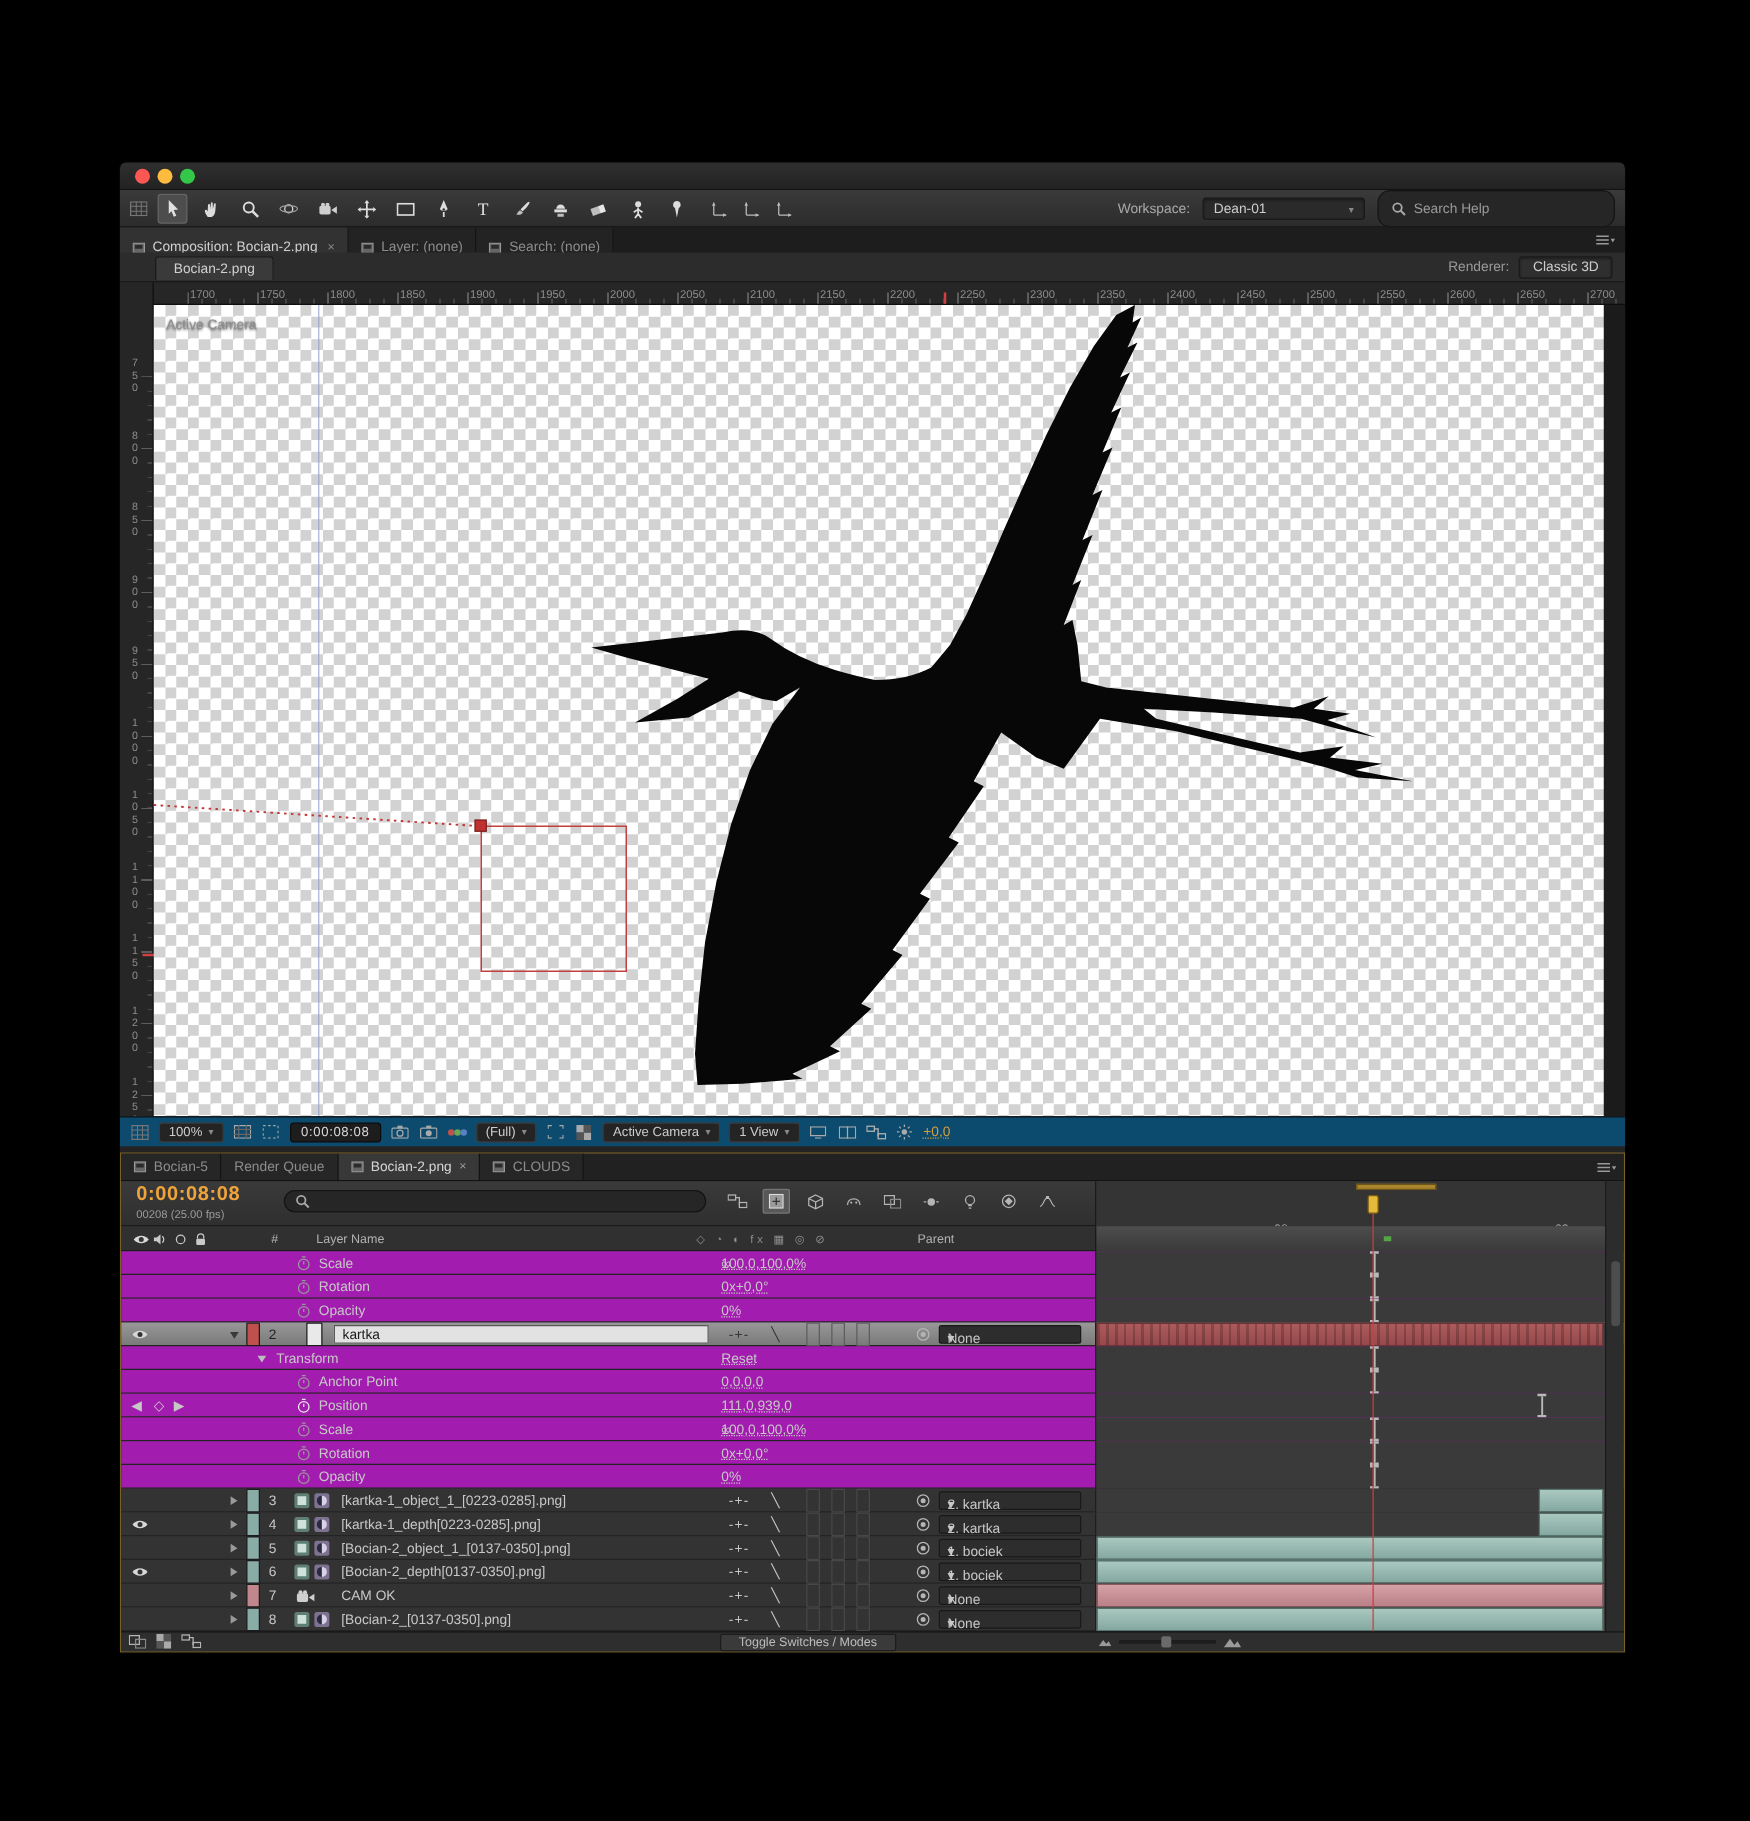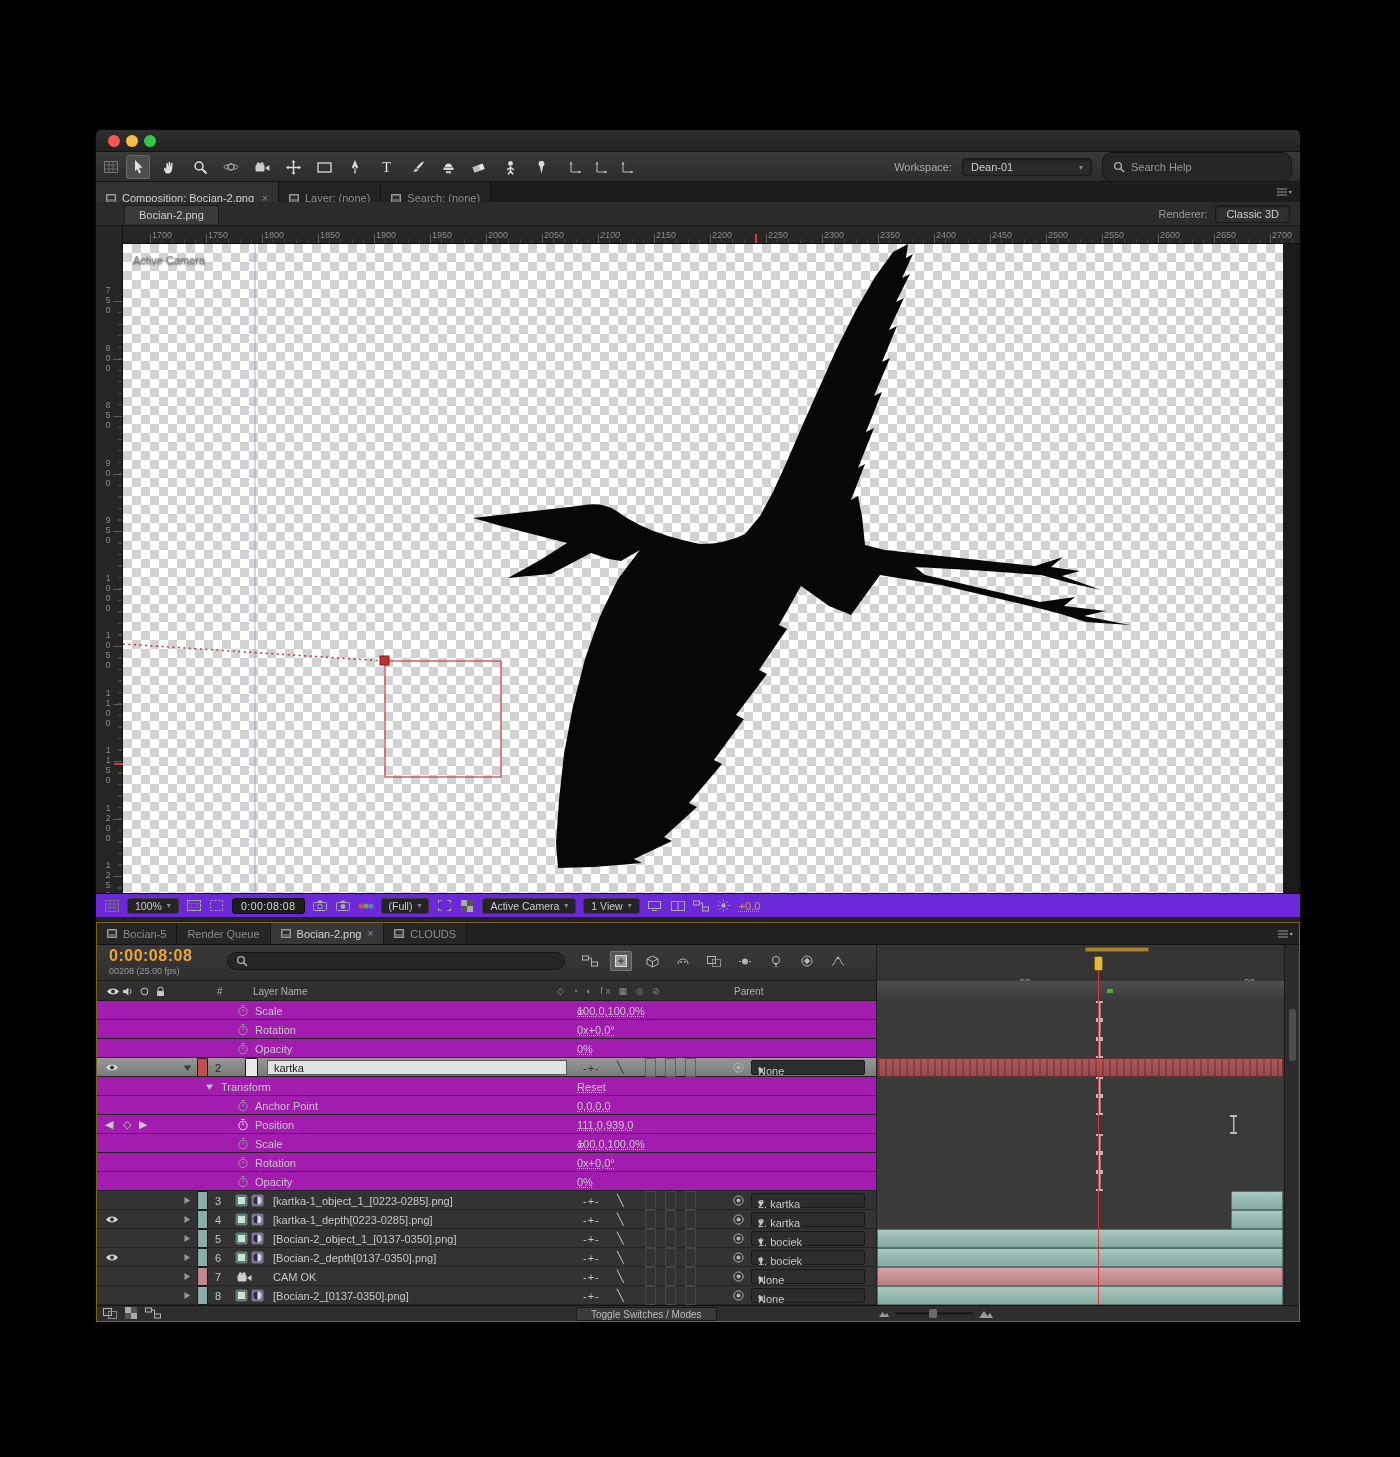--- a/index.html
+++ b/index.html
@@ -54,21 +54,21 @@
     background-size:9px 100%,4px 100%;background-repeat:no-repeat,no-repeat;background-position:right 57px,right 57px}
   .vlab{position:absolute;left:7px;writing-mode:vertical-rl;text-orientation:upright;font-size:8.5px;color:#8d8d8d;letter-spacing:0px;line-height:10px}
   .vr-cti{position:absolute;top:519px;left:18px;width:9px;height:2px;background:#d04040}
 
   .canvas{position:absolute;left:27px;top:0;width:1160px;height:649px;
     background:conic-gradient(#d2d2d2 25%,#ffffff 0 50%,#d2d2d2 0 75%,#ffffff 0);background-size:18px 18px}
   .camlabel{position:absolute;left:10px;top:10px;font-size:11px;color:#8f8f8f;text-shadow:0 1px 2px rgba(0,0,0,.7);z-index:3}
   .canvas svg{position:absolute;left:0;top:0;width:1160px;height:649px}
 
   
-  .cfooter{position:absolute;left:0;top:763px;width:100%;height:24px;background:#6d28d9;border-top:1px solid #101010;display:flex;align-items:center;gap:7px;padding:0 8px;font-size:10.5px;color:#bbb}
+  .cfooter{position:absolute;left:0;top:763px;width:100%;height:24px;background:#0c4a6e;border-top:1px solid #101010;display:flex;align-items:center;gap:7px;padding:0 8px;font-size:10.5px;color:#bbb}
   .csel{display:flex;align-items:center;gap:5px;background:#242424;border:1px solid #3a3a3a;border-radius:3px;padding:1px 7px;color:#ccc;white-space:nowrap}
   .ctc{background:#1d1d1d;border:1px solid #0c0c0c;border-radius:3px;padding:1px 8px;color:#d8d8d8;letter-spacing:.5px}
   .fico{display:flex;align-items:center;justify-content:center;min-width:16px}
   .expoval{color:#d79f3c}
 
   
   .tlpanel{position:absolute;left:0;top:792px;width:100%;height:400px;background:#2a2a2a;border:1px solid #7a6124}
   .tltabs{position:relative;height:22px;background:#212121;border-bottom:1px solid #121212;display:flex;align-items:stretch}
   .tltab{display:flex;align-items:center;gap:6px;padding:0 10px;font-size:11px;color:#8c8c8c;border-right:1px solid #131313;background:#262626}
   .tltab.active{background:#383838;color:#d5d5d5}
@@ -368,21 +368,21 @@
     <div class="hcorner"></div>
     <span class="hr-cti"></span>
   <span class="hlab" style="left: 56px;">1700</span>
       <span class="hlab" style="left: 112px;">1750</span>
       <span class="hlab" style="left: 168px;">1800</span>
       <span class="hlab" style="left: 224px;">1850</span>
       <span class="hlab" style="left: 280px;">1900</span>
       <span class="hlab" style="left: 336px;">1950</span>
       <span class="hlab" style="left: 392px;">2000</span>
       <span class="hlab" style="left: 448px;">2050</span>
-      <span class="hlab" style="left: 504px; font-style: italic;">2100</span>
+      <span class="hlab" style="left: 504px;">2100</span>
       <span class="hlab" style="left: 560px;">2150</span>
       <span class="hlab" style="left: 616px;">2200</span>
       <span class="hlab" style="left: 672px;">2250</span>
       <span class="hlab" style="left: 728px;">2300</span>
       <span class="hlab" style="left: 784px;">2350</span>
       <span class="hlab" style="left: 840px;">2400</span>
       <span class="hlab" style="left: 896px;">2450</span>
       <span class="hlab" style="left: 952px;">2500</span>
       <span class="hlab" style="left: 1008px;">2550</span>
       <span class="hlab" style="left: 1064px;">2600</span>

